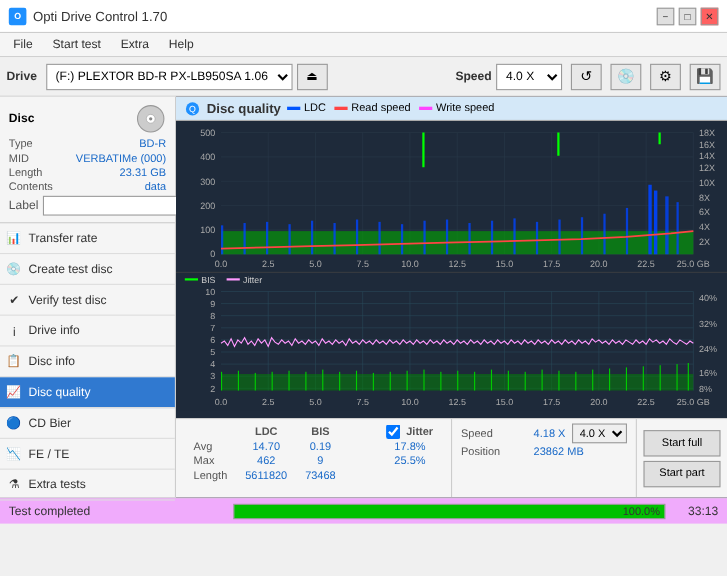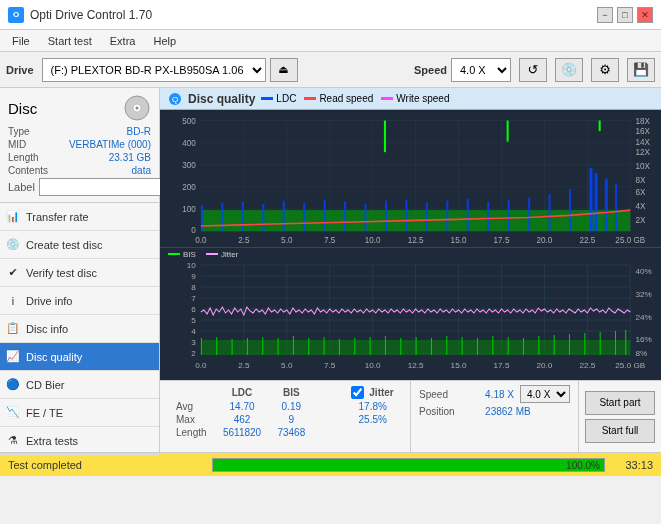--- a/index.html
+++ b/index.html
@@ -81,21 +81,21 @@
       padding: 6px 8px;
       border-bottom: 1px solid #ccc;
       background: #f5f5f5;
     }
     .disc-panel-header {
       display: flex;
       align-items: center;
       justify-content: space-between;
       margin-bottom: 4px;
     }
-    .disc-panel-title { font-weight: normal; font-size: 15px; }
+    .disc-panel-title { font-weight: bold; font-size: 11px; }
     .disc-field { display: flex; justify-content: space-between; margin-bottom: 2px; font-size: 10px; }
     .disc-field-label { color: #555; }
     .disc-field-value { color: #1a6ac8; font-weight: 500; }
     .label-row { display: flex; align-items: center; gap: 4px; margin-top: 2px; }
     .label-input { flex: 1; height: 18px; border: 1px solid #999; background: white; font-size: 10px; padding: 0 2px; }
     .label-icon-btn { width: 18px; height: 18px; border: 1px solid #999; background: #e8e8e8; cursor: pointer; font-size: 9px; display: flex; align-items: center; justify-content: center; }
 
     
     .nav-section { flex: 1; }
     .nav-item {
@@ -216,21 +216,21 @@
       background: #e0e0e0;
       border: 1px solid #999;
       cursor: pointer;
       font-size: 10px;
       font-weight: 500;
     }
 
     
     .status-bar {
       height: 24px;
-      background: #fde047;
+      background: #f0abfc;
       border-top: 1px solid #ccc;
       display: flex;
       align-items: center;
       padding: 0 8px;
       gap: 8px;
       font-size: 11px;
     }
     .status-text { flex: 1; color: #333; }
     .progress-container { flex: 2; height: 14px; background: white; border: 1px solid #999; position: relative; }
     .progress-bar { height: 100%; background: #00c000; }
@@ -627,22 +627,22 @@
             <option>4.0 X</option>
           </select>
         </div>
         <div class="stats-right-row">
           <span class="stats-right-label">Position</span>
           <span class="stats-right-value">23862 MB</span>
         </div>
       </div>
 
       <div class="start-buttons">
+        <button class="start-btn">Start full</button>
         <button class="start-btn">Start part</button>
-        <button class="start-btn">Start full</button>
       </div>
     </div>
   </div>
 </div>
 
 <div class="status-bar">
   <span class="status-text">Test completed</span>
   <div class="progress-container">
     <div class="progress-bar" style="width: 100%;"></div>
     <span class="progress-label">100.0%</span>

